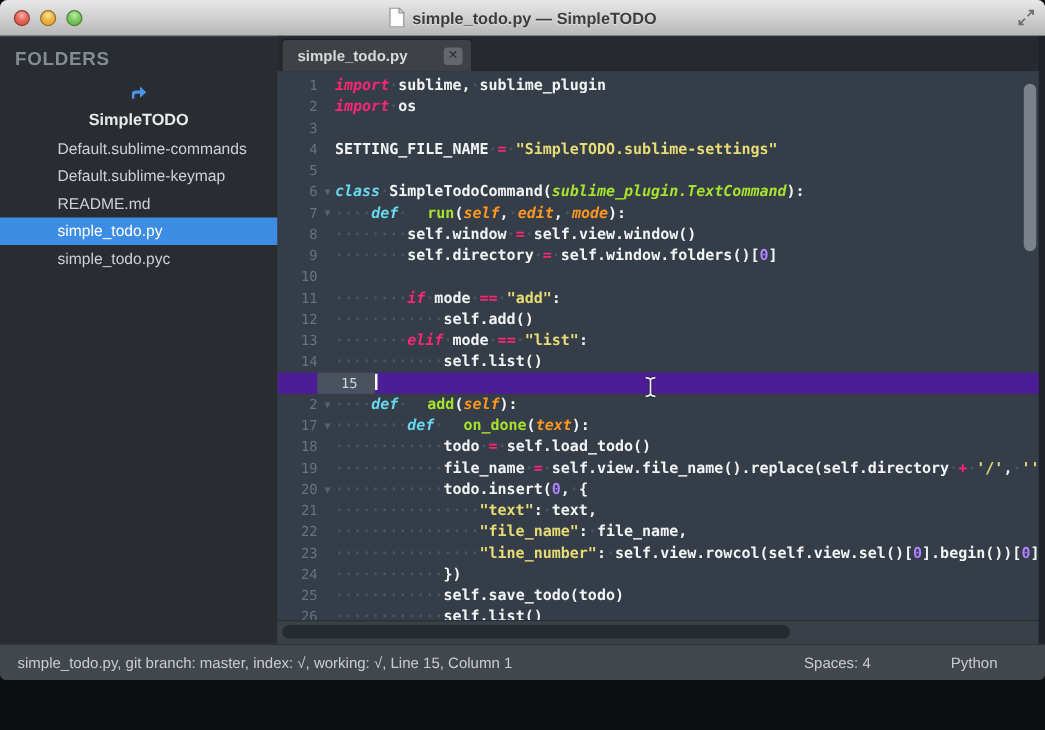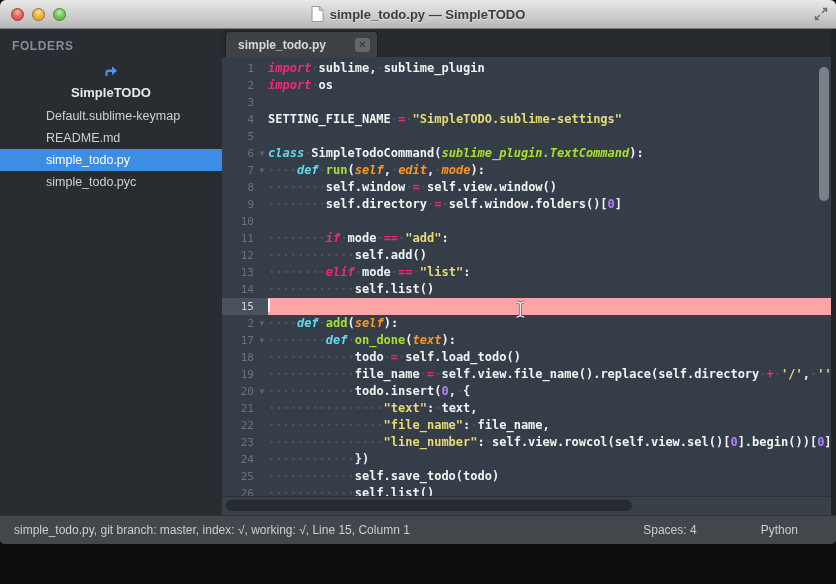--- a/index.html
+++ b/index.html
@@ -12,46 +12,46 @@
   .traffic{position:absolute;left:11px;top:8px;display:flex;gap:8px;}
   .light{width:13px;height:13px;border-radius:50%;box-sizing:border-box;}
   .light.red{background:radial-gradient(circle at 50% 30%,#f7b3ab 0%,#e9685c 45%,#c8473d 100%);border:1px solid #903c34;}
   .light.yellow{background:radial-gradient(circle at 50% 30%,#fbe2a6 0%,#f0b73f 45%,#d49a2a 100%);border:1px solid #93702a;}
   .light.green{background:radial-gradient(circle at 50% 30%,#c1e8b0 0%,#7ccc5f 45%,#55a838 100%);border:1px solid #4e7d38;}
   .title-wrap{display:flex;align-items:center;gap:6px;color:#3c3c3c;font-size:13px;font-weight:bold;text-shadow:0 1px 0 rgba(255,255,255,.5);}
   .fs-btn{position:absolute;right:8px;top:7px;width:14px;height:14px;}
   
   .main{flex:1;display:flex;min-height:0;}
   .sidebar{width:222px;flex:none;background:var(--sidebar-bg);padding-top:8px;box-sizing:border-box;color:#ccd1d5;}
-  .sb-header{color:#848d96;font-size:12px;font-weight:bold;letter-spacing:.6px;padding:2px 12px 9px;}
+  .sb-header{color:#848d96;font-size:15px;font-weight:bold;letter-spacing:.6px;padding:2px 12px 9px;}
   .sb-folder{display:flex;align-items:center;gap:8px;padding:3px 12px 5px;color:#e7e9eb;font-weight:bold;font-size:13px;flex-direction:column;}
   .sb-file{height:22px;line-height:22px;padding-left:46px;font-size:12.5px;cursor:default;white-space:nowrap;}
   .sb-file.selected{background:var(--selection-blue);color:#ffffff;}
   
   .right{flex:1;display:flex;flex-direction:column;min-width:0;position:relative;}
   .tabbar{height:28px;flex:none;background:var(--tabbar-bg);display:flex;align-items:flex-end;padding-left:3px;}
   .tab{height:25px;width:132px;background:var(--tab-bg);border:1px solid #1d2023;border-bottom:none;border-radius:4px 4px 0 0;
     display:flex;align-items:center;justify-content:space-between;padding:0 7px 0 12px;
     color:#d6d8da;font-size:12px;font-weight:bold;}
   .tab-close{width:15px;height:14px;border-radius:3px;background:#64686c;color:#2c3034;font-size:10px;line-height:14px;
     text-align:center;font-weight:bold;font-family:"DejaVu Sans",sans-serif;}
   
   .editor{flex:1;position:relative;overflow:hidden;background:var(--editor-bg);
     font-family:"DejaVu Sans Mono",monospace;font-size:12px;line-height:17px;padding-top:3px;}
   .line{display:flex;height:17px;white-space:pre;}
   .lnc{width:32px;flex:none;text-align:right;color:#67737e;font-size:11px;padding-right:2px;}
   .fold{width:12px;flex:none;color:#5a646e;font-size:8px;text-align:center;line-height:17px;}
   .code-text{font-weight:bold;white-space:pre;}
-  .line.current{background:#fca5a5;}
+  .line.current{background:#4c1d95;padding-left:32px;}
   .line.current .lnc,.line.current .fold{background:#49525d;color:#ced5dc;}
   .caret{display:inline-block;width:2px;height:13px;background:#f6f7f8;vertical-align:-2px;}
   .tk-kw{color:var(--keyword);font-style:italic;}
   .tk-op{color:var(--keyword);}
   .tk-cls{color:var(--storage);font-style:italic;}
-  .tk-fn{color:var(--function);}
+  .tk-fn{color:var(--function);margin-left:16px;}
   .tk-inh{color:var(--function);font-style:italic;}
   .tk-param{color:var(--param);font-style:italic;}
   .tk-str{color:var(--string);}
   .tk-num{color:var(--number);}
   .tk-pl{color:var(--text);}
   .tk-ws{color:var(--whitespace);}
   .vscroll-thumb{position:absolute;right:7px;top:10px;width:10px;height:134px;border-radius:5px;background:#7a8188;}
   .right-edge{position:absolute;right:0;top:0;bottom:0;width:5px;background:#1f2327;z-index:3;}
   
   .hscroll{height:18px;flex:none;background:#3a4048;border-top:1px solid #2b3037;position:relative;}
@@ -97,20 +97,21 @@
       <div class="sb-header">FOLDERS</div>
       <div class="sb-folder">
         <span style="display:flex;">
           <svg width="14" height="12" viewBox="0 0 14 12">
               <path d="M1.5 11V7.2C1.5 5.4 2.6 4.4 4.5 4.4H8V1.2L13 5.7 8 10.2V7H4.8C3.9 7 3.5 7.4 3.5 8.3V11Z" fill="#4a95e8"></path>
             </svg>
         </span>
         <span>SimpleTODO</span>
       </div>
       <div>
+          <div class="sb-file">Default.sublime-commands</div>
           <div class="sb-file">Default.sublime-keymap</div>
           <div class="sb-file">README.md</div>
           <div class="sb-file selected">simple_todo.py</div>
           <div class="sb-file">simple_todo.pyc</div>
         </div>
     </div>
 
     <div class="right">
       <div class="tabbar">
         <div class="tab">

